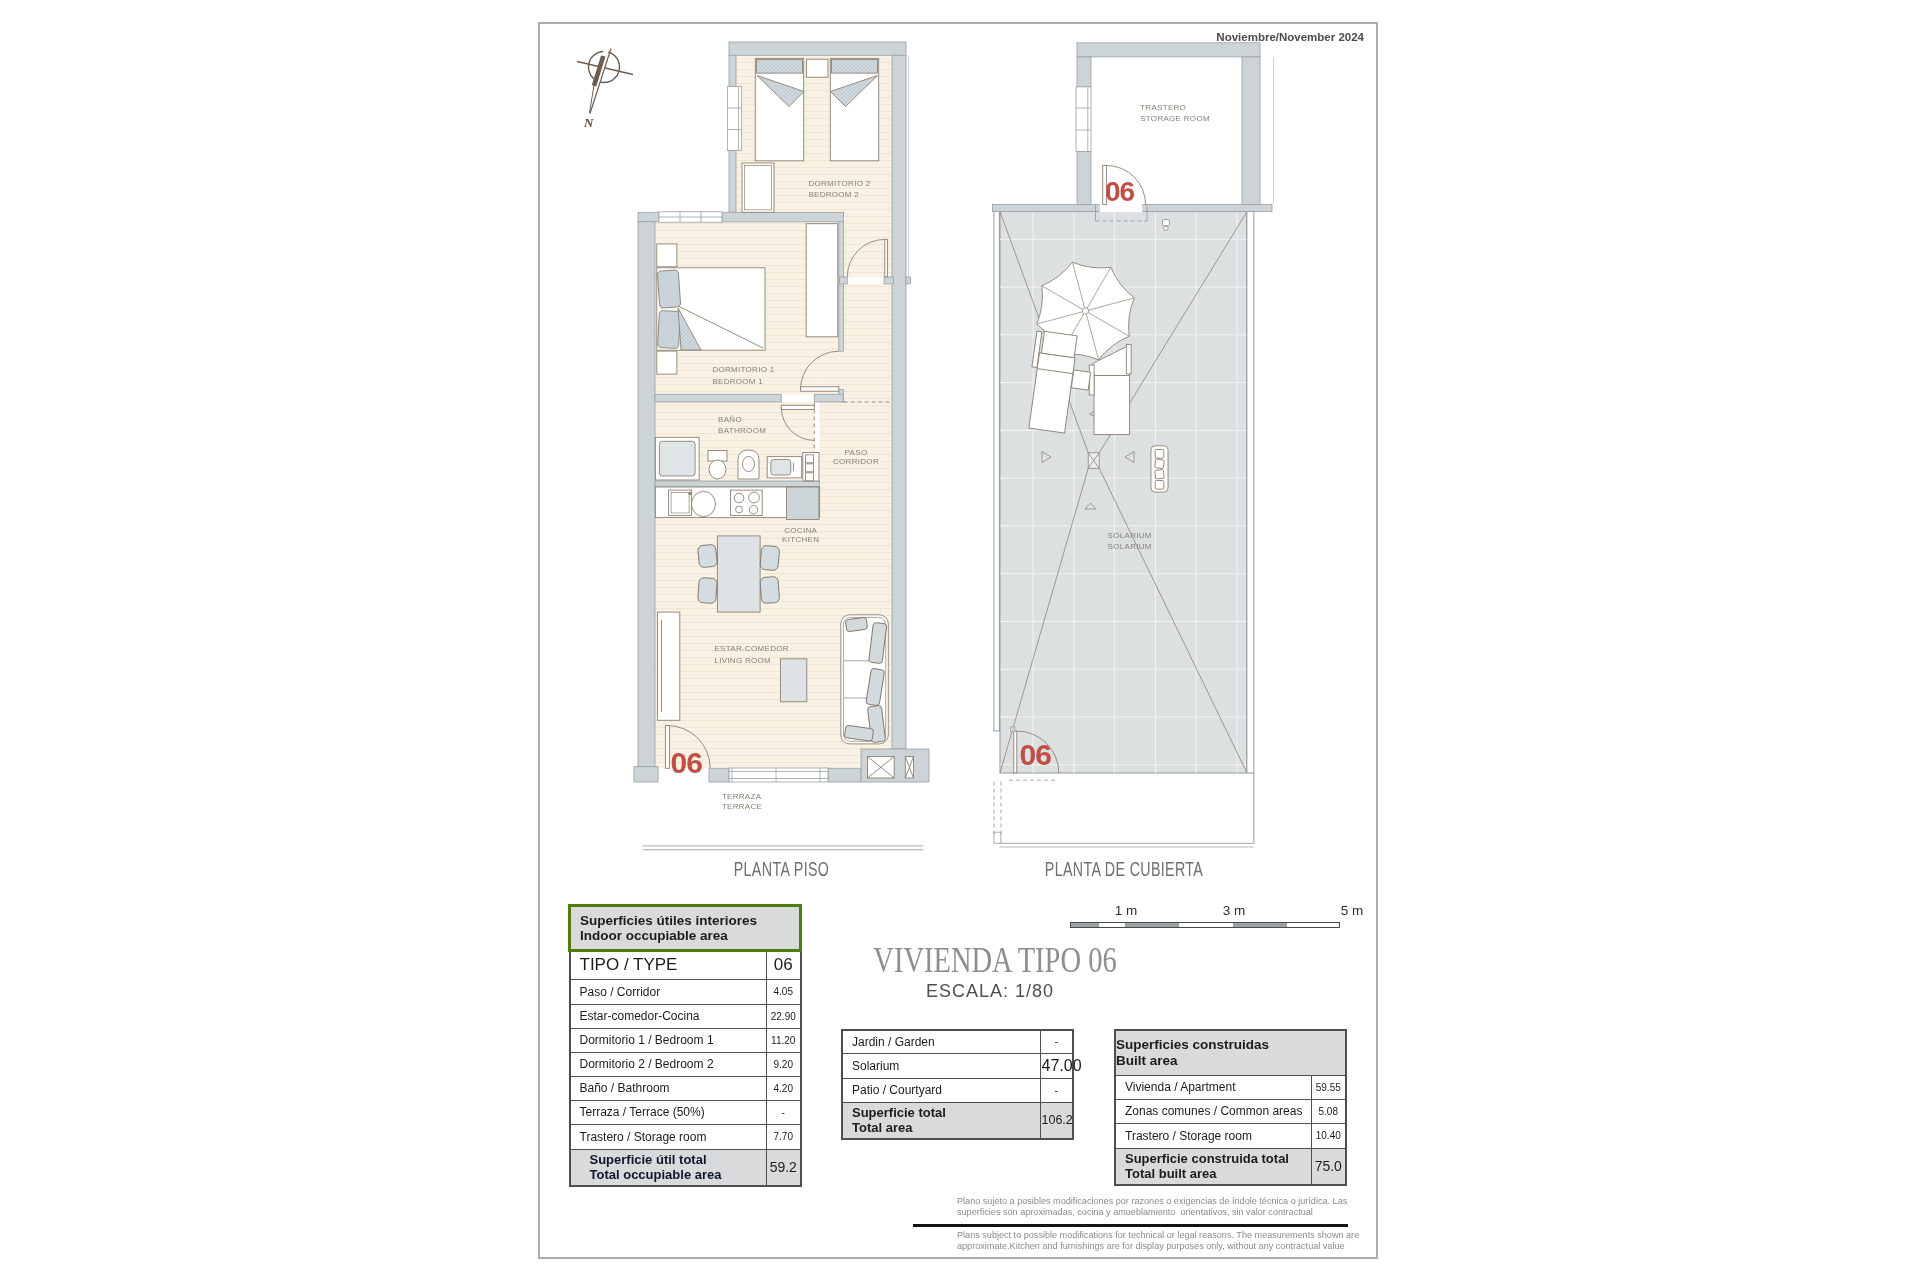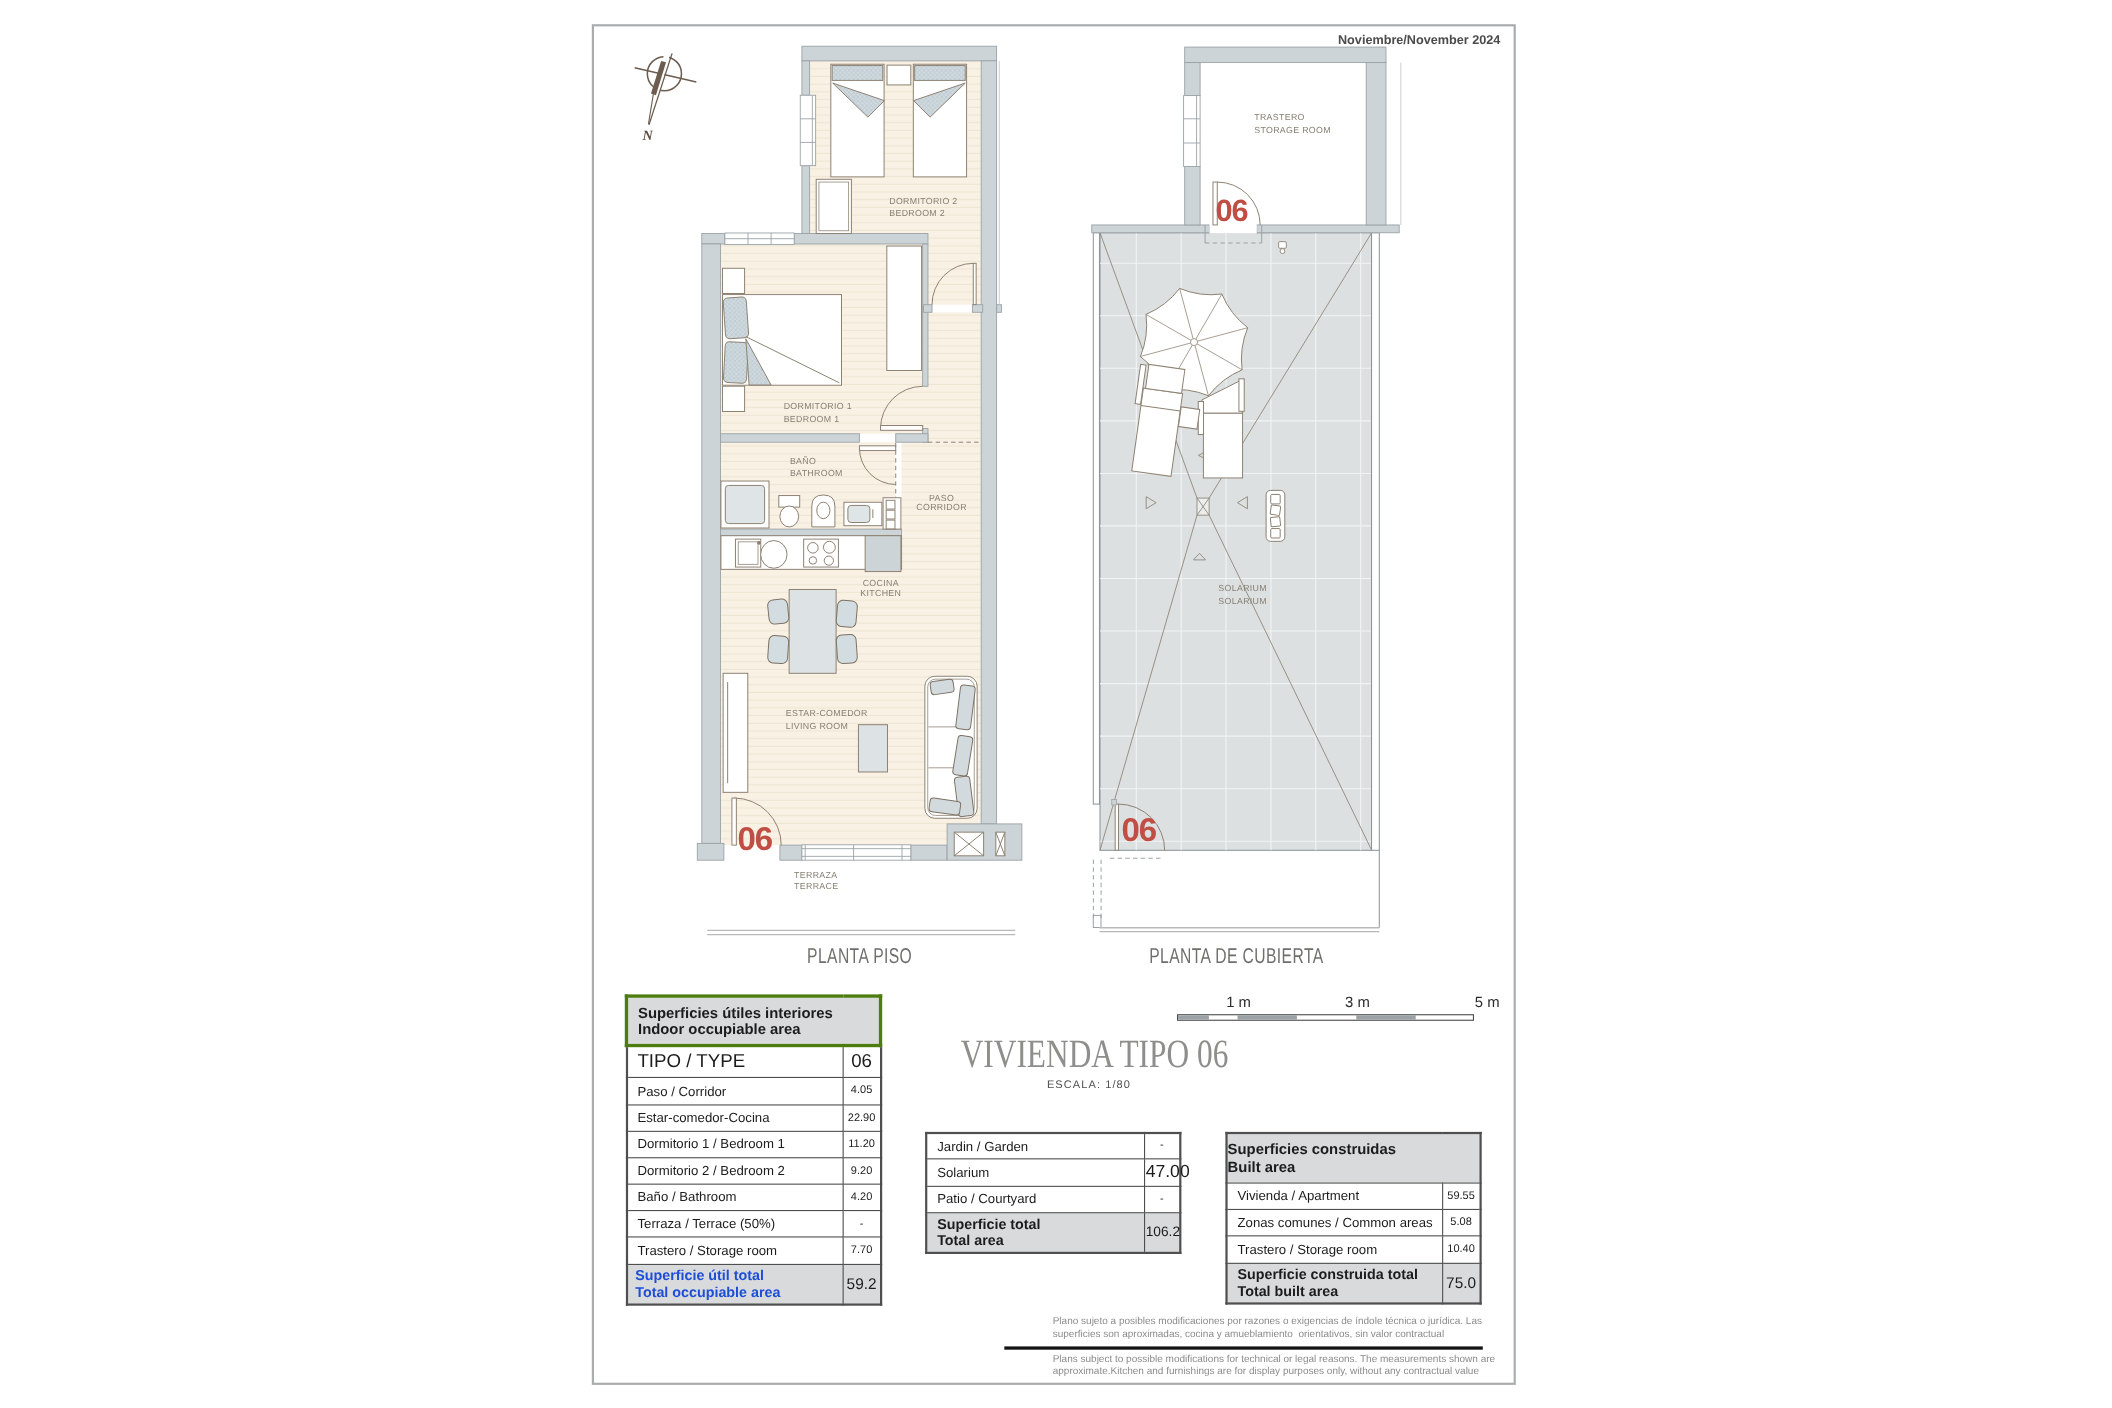--- a/index.html
+++ b/index.html
@@ -467,21 +467,21 @@
   <div class="abs" style="left:0;top:0;width:28px;height:4.4px;background:#9aa2a6;"></div>
   <div class="abs" style="left:54px;top:0;width:54px;height:4.4px;background:#9aa2a6;"></div>
   <div class="abs" style="left:162px;top:0;width:54px;height:4.4px;background:#9aa2a6;"></div>
 </div>
 <div class="abs" style="left:1096px;top:903px;width:60px;text-align:center;font-size:13.5px;color:#2e2e2e;">1 m</div>
 <div class="abs" style="left:1204px;top:903px;width:60px;text-align:center;font-size:13.5px;color:#2e2e2e;">3 m</div>
 <div class="abs" style="left:1322px;top:903px;width:60px;text-align:center;font-size:13.5px;color:#2e2e2e;">5 m</div>
 
 <div class="abs" style="left:695px;top:945px;width:600px;text-align:center;font-family:'Liberation Serif',serif;font-size:28.5px;letter-spacing:0px;color:#8e8e8c;transform:scaleY(1.28);transform-origin:50% 60%;">VIVIENDA TIPO 06</div>
 
-<div class="abs" style="left:700px;top:981px;width:580px;text-align:center;font-size:10px;letter-spacing:1px;color:#4f4f4f;">ESCALA: 1/80</div>
+<div class="abs" style="left:700px;top:981px;width:580px;text-align:center;font-size:18px;letter-spacing:1px;color:#4f4f4f;">ESCALA: 1/80</div>
 
 <table class="abs" style="left:568px;top:904px;width:234px;border:2px solid #4f4f4f;table-layout:fixed;">
       <colgroup>
         <col style="width:197px">
         <col>
       </colgroup>
   <tbody>
         <tr>
           <td colspan="2" style="height:42px;background:#d8dadb;border:3px solid #4d7c0f;padding:0 0 0 9px;font-size:13.5px;font-weight:bold;color:#1c1c1c;line-height:15.5px;white-space:nowrap;">Superficies útiles interiores<br>Indoor occupiable area</td>
         </tr>
@@ -511,21 +511,21 @@
         </tr>
   <tr>
           <td style="height:21px;border:1px solid #4f4f4f;padding-left:9px;font-size:12px;color:#1c1c1c;white-space:nowrap;">Terraza / Terrace (50%)</td>
           <td style="border:1px solid #4f4f4f;font-size:10px;text-align:center;color:#1c1c1c;">-</td>
         </tr>
   <tr>
           <td style="height:22px;border:1px solid #4f4f4f;padding-left:9px;font-size:12px;color:#1c1c1c;white-space:nowrap;">Trastero / Storage room</td>
           <td style="border:1px solid #4f4f4f;font-size:10px;text-align:center;color:#1c1c1c;">7.70</td>
         </tr>
   <tr>
-          <td style="height:33.5px;background:#d8dadb;border:1px solid #4f4f4f;padding-left:7px;font-size:13px;font-weight:bold;color:#1d4ed8;line-height:15px;white-space:nowrap;">Superficie útil total<br>Total occupiable area</td>
+          <td style="height:33.5px;background:#d8dadb;border:1px solid #4f4f4f;padding-left:19px;font-size:13px;font-weight:bold;color:#0f172a;line-height:15px;white-space:nowrap;">Superficie útil total<br>Total occupiable area</td>
           <td style="background:#d8dadb;border:1px solid #4f4f4f;font-size:14px;text-align:center;color:#1c1c1c;">59.2</td>
         </tr>
 </tbody>
     </table>
 
 <table class="abs" style="left:841px;top:1029px;width:233px;border:2px solid #4f4f4f;table-layout:fixed;">
       <colgroup>
         <col style="width:198px">
         <col>
       </colgroup>

